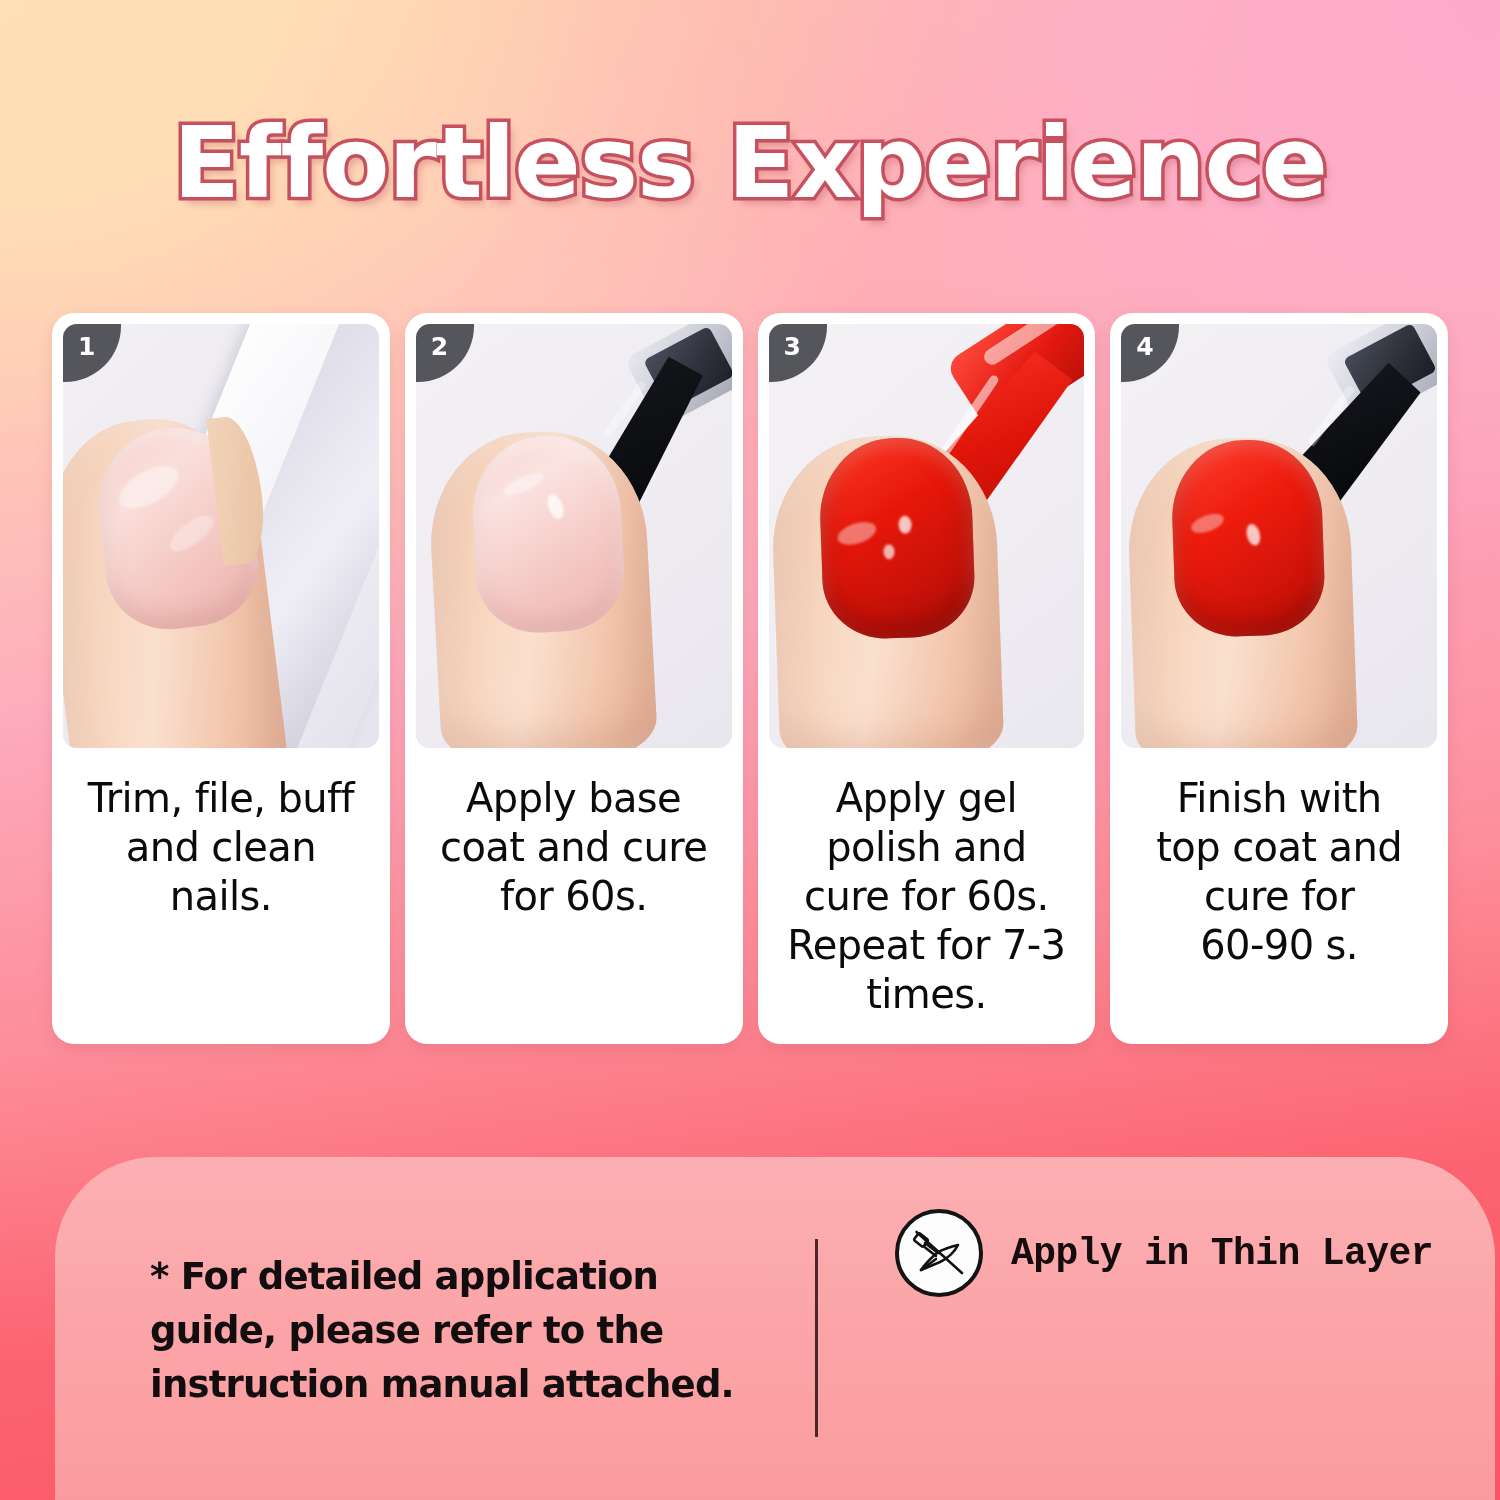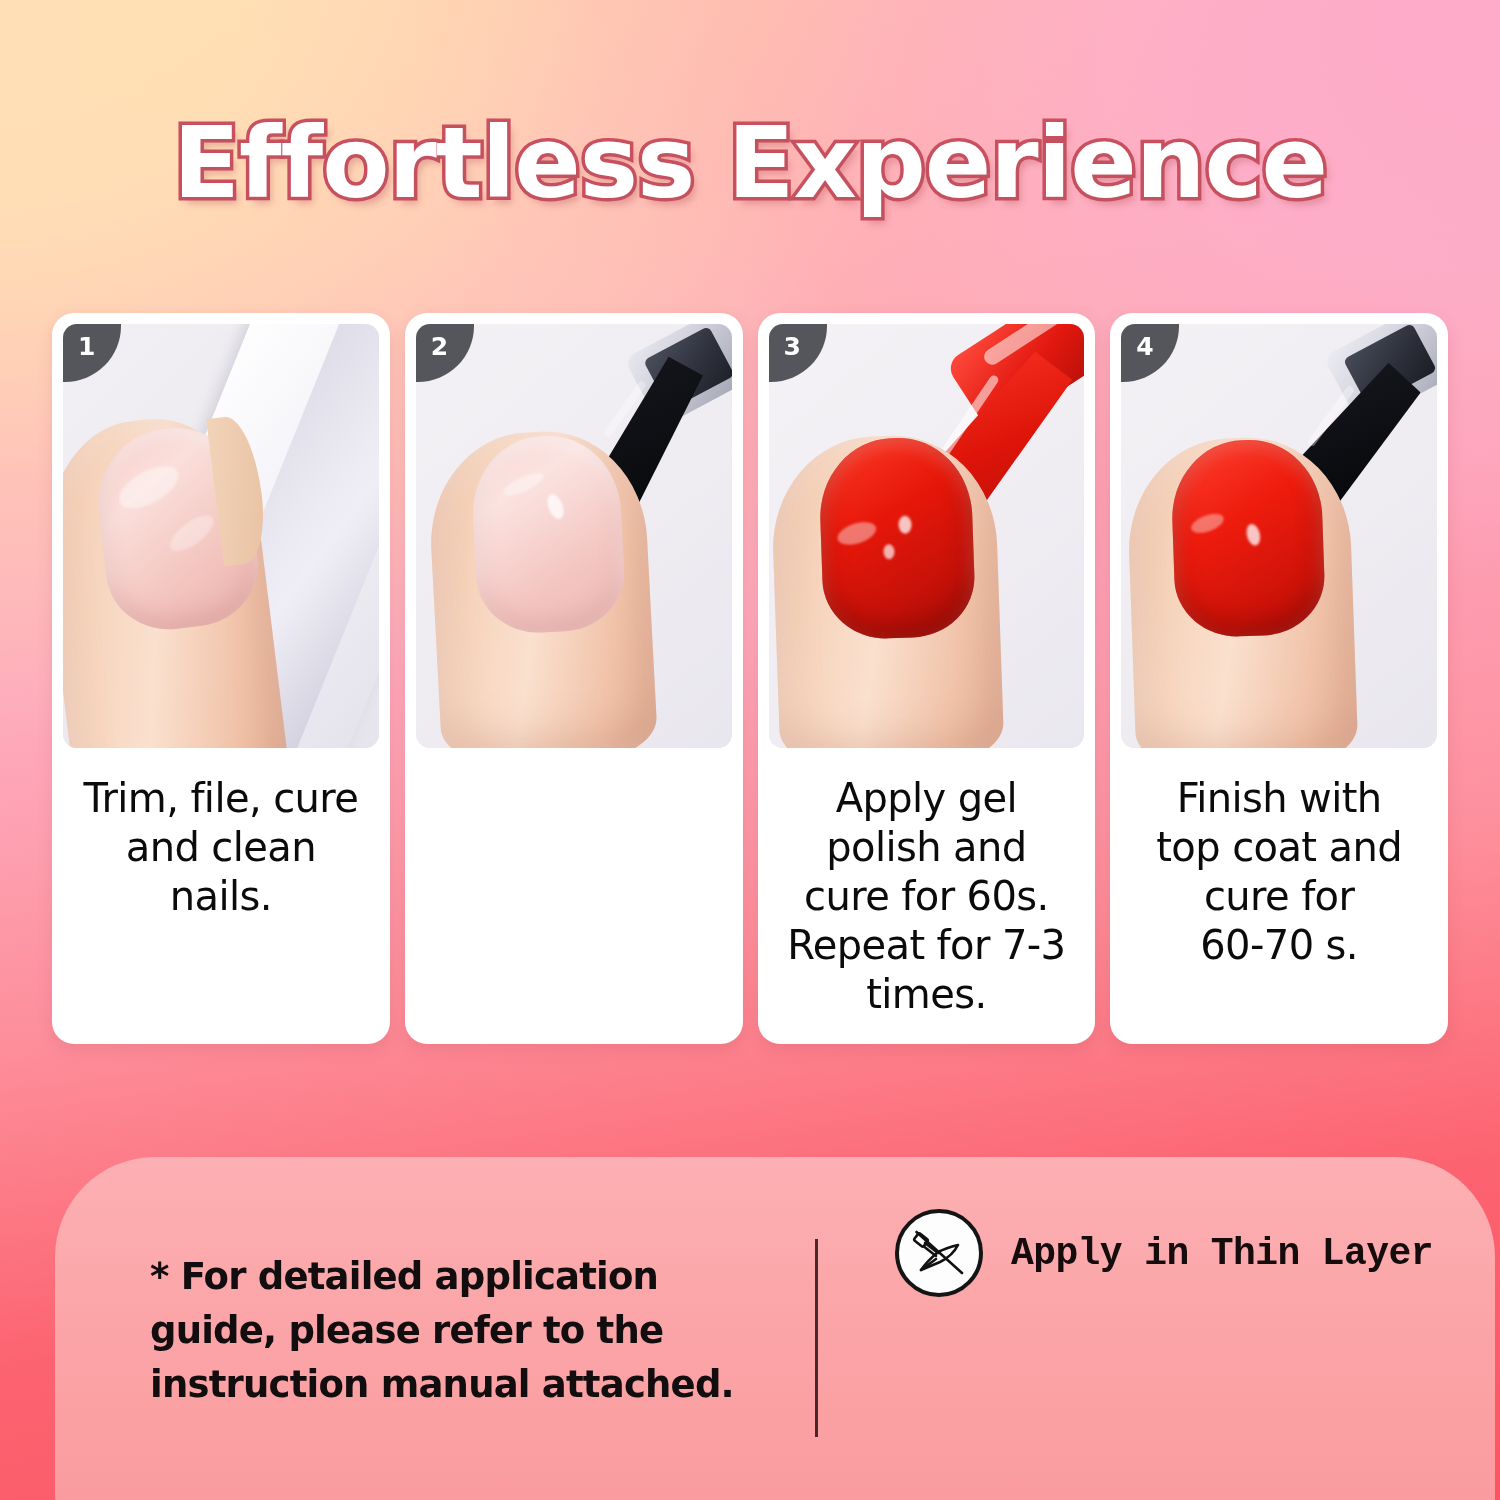--- a/index.html
+++ b/index.html
@@ -246,21 +246,21 @@
           <div class="s1-file2"></div>
           <div class="finger" style="left:-8px; top:95px; width:215px; height:400px; transform:rotate(-7deg);"></div>
           <div class="nail" style="left:38px; top:104px; width:152px; height:200px; transform:rotate(-7deg); background:linear-gradient(145deg,#f7cfca 0%, #fadfdb 30%, #f3c3bd 70%, #e9b0ab 100%); box-shadow:inset 0 -10px 22px rgba(205,140,135,0.45), inset 0 6px 16px rgba(255,255,255,0.6);">
             <div class="nail-shine" style="left:20px; top:40px; width:66px; height:32px; transform:rotate(-22deg); opacity:.55;"></div>
             <div class="nail-shine" style="left:64px; top:96px; width:52px; height:22px; transform:rotate(-30deg); opacity:.42;"></div>
           </div>
           <div style="position:absolute; left:152px; top:92px; width:46px; height:148px; border-radius:0 60% 55% 0 / 0 55% 45% 0; background:linear-gradient(100deg,#f2d4b9 0%, #e9c1a2 100%); transform:rotate(-7deg);"></div>
         </div>
         <div class="badge">1</div>
       </div>
-      <div class="caption">Trim, file, cure
+      <div class="caption">Trim, file, buff
 and clean
 nails.</div>
     </div>
 
     <div class="card">
       <div class="photo">
         <div class="scene">
           <div class="s2-bg"></div>
 
           <div class="brush-handle" style="right:-12px; top:5px; width:108px; height:78px; background:linear-gradient(150deg,#e8e8ee 0%, #cfd0da 40%, #9fa2b0 100%); transform:rotate(-28deg); border-radius:12px;"></div>
@@ -270,20 +270,23 @@
           <div style="position:absolute; left:205px; top:52px; width:8px; height:66px; background:rgba(255,255,255,0.30); transform:rotate(35deg); border-radius:4px;"></div>
 
           <div class="finger" style="left:18px; top:108px; width:216px; height:330px; transform:rotate(-3deg);"></div>
           <div class="nail" style="left:58px; top:112px; width:148px; height:196px; transform:rotate(-3deg); background:linear-gradient(150deg,#f8d6d2 0%, #fbe3e0 28%, #f4c7c3 66%, #eab6b2 100%); box-shadow:inset 0 -10px 22px rgba(205,145,140,0.40), inset 0 6px 18px rgba(255,255,255,0.65);">
             <div class="nail-shine" style="left:76px; top:58px; width:14px; height:26px; transform:rotate(-18deg);"></div>
             <div class="nail-shine" style="left:30px; top:40px; width:44px; height:14px; transform:rotate(-22deg); opacity:.5;"></div>
           </div>
         </div>
         <div class="badge">2</div>
       </div>
+      <div class="caption">Apply base
+coat and cure
+for 60s.</div>
     </div>
 
     <div class="card">
       <div class="photo">
         <div class="scene">
           <div class="s3-bg"></div>
 
           <div style="position:absolute; right:-22px; top:-8px; width:150px; height:86px; background:linear-gradient(160deg,#ff4a3d 0%, #e2180f 55%, #b21009 100%); transform:rotate(-33deg); border-radius:16px;"></div>
           <div style="position:absolute; right:14px; top:4px; width:92px; height:16px; background:rgba(255,255,255,0.55); transform:rotate(-33deg); border-radius:8px;"></div>
 
@@ -323,21 +326,21 @@
           <div class="nail" style="left:52px; top:116px; width:150px; height:196px; transform:rotate(-2deg); background:linear-gradient(150deg,#ff4132 0%, #ee1c0d 40%, #cd1209 78%, #a60f06 100%); box-shadow:inset 0 -12px 26px rgba(110,8,4,0.45), inset 0 6px 18px rgba(255,160,150,0.4);">
             <div class="nail-shine" style="left:74px; top:84px; width:13px; height:22px; transform:rotate(-12deg);"></div>
             <div class="nail-shine" style="left:18px; top:74px; width:34px; height:16px; transform:rotate(-18deg); opacity:.5;"></div>
           </div>
         </div>
         <div class="badge">4</div>
       </div>
       <div class="caption">Finish with
 top coat and
 cure for
-60-70 s.</div>
+60-90 s.</div>
     </div>
 
   </div>
 
   <div class="bottom-panel">
     <div class="note">* For detailed application
 guide, please refer to the
 instruction manual attached.</div>
 
     <div class="v-divider"></div>

